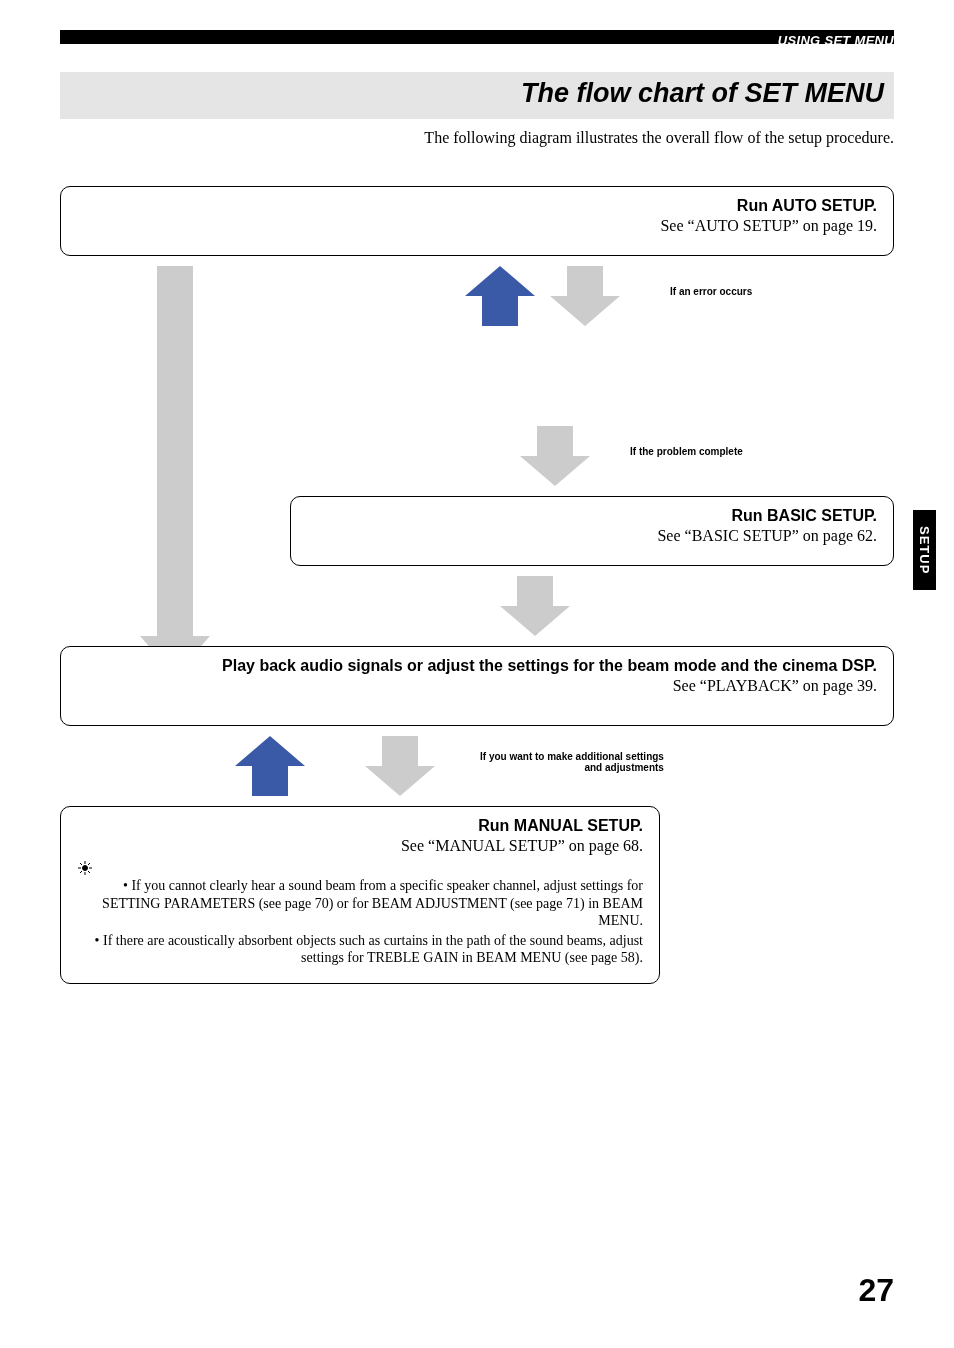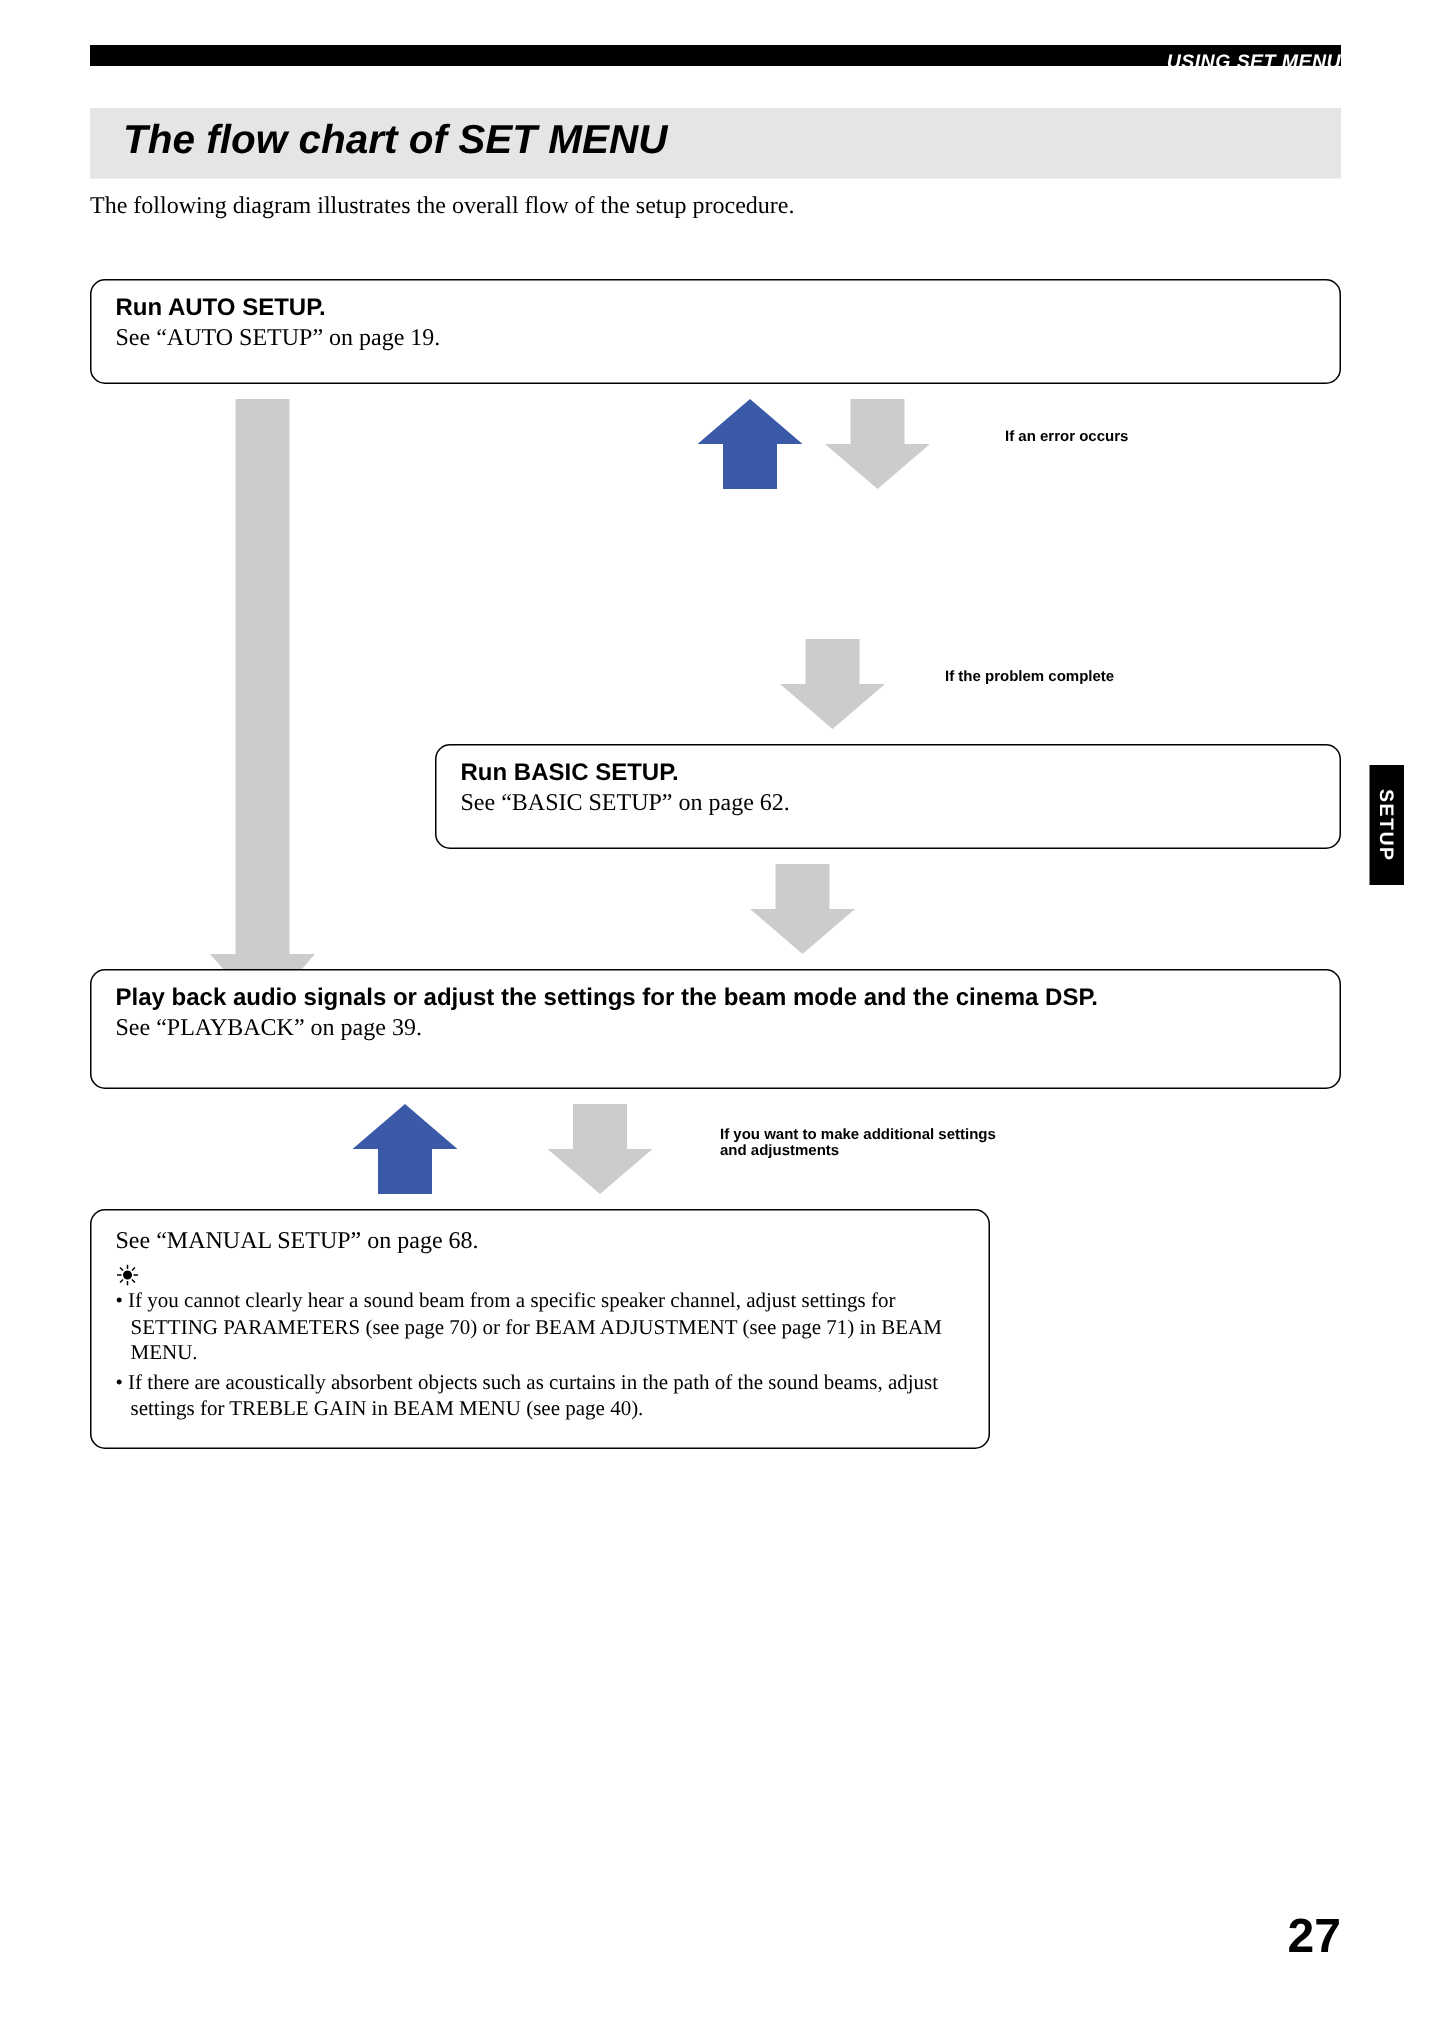--- a/index.html
+++ b/index.html
@@ -1,17 +1,17 @@
 <!DOCTYPE html>
 <html><head>
 <meta charset="utf-8">
 <style>
   * { box-sizing: border-box; margin: 0; padding: 0; }
   html, body { width: 954px; height: 1348px; background: #fff; font-family: "Times New Roman", Times, serif; color: #000; }
-  .page { position: relative; width: 954px; height: 1339px; padding: 30px 60px 30px 60px; }
+  .page { position: relative; width: 954px; height: 1339px; padding: 30px 60px 30px 60px; text-align: right; }
   .black-bar { background: #000; height: 14px; width: 100%; margin-bottom: 0; position: relative; }
   .header-label { position: absolute; right: 60px; top: 33px; color: #fff; font-family: Arial, Helvetica, sans-serif; font-weight: bold; font-style: italic; font-size: 13px; letter-spacing: 0.3px; }
   .title-band { background: #e5e5e5; padding: 6px 10px 10px 22px; margin-top: 28px; }
   .title-band h1 { font-family: Arial, Helvetica, sans-serif; font-weight: bold; font-style: italic; font-size: 27px; }
   .intro { font-size: 16px; margin-top: 10px; }
   .flow { position: relative; margin-top: 16px; }
   .box { border: 1px solid #000; border-radius: 10px; padding: 10px 16px 14px 16px; background: #fff; }
   .box-title { font-family: Arial, Helvetica, sans-serif; font-weight: bold; font-size: 16px; }
   .box-text { font-size: 16px; margin-top: 2px; }
   .tip-icon { font-size: 14px; margin-top: 6px; }
@@ -85,39 +85,40 @@
 
     <svg class="abs" style="left:305px; top:550px; width:70px; height:60px;">
       <polygon class="arrow-gray" points="17,0 53,0 53,30 70,30 35,60 0,30 17,30"></polygon>
     </svg>
     <div class="abs" style="left:420px; top:565px;">
       <div class="flow-label">If you want to make additional settings</div>
       <div class="flow-label">and adjustments</div>
     </div>
 
     <div class="box abs" style="left:0; top:620px; width:600px;">
+      <div class="box-title">Run MANUAL SETUP.</div>
       <div class="box-text">See “MANUAL SETUP” on page 68.</div>
       <div class="tip-icon">
         <svg width="16" height="14" viewBox="0 0 16 14">
             <g stroke="#000" stroke-width="1" fill="none">
               <circle cx="8" cy="7" r="2.5" fill="#000"></circle>
               <line x1="8" y1="0" x2="8" y2="3"></line>
               <line x1="8" y1="11" x2="8" y2="14"></line>
               <line x1="1" y1="7" x2="4" y2="7"></line>
               <line x1="12" y1="7" x2="15" y2="7"></line>
               <line x1="3" y1="2" x2="5" y2="4"></line>
               <line x1="11" y1="10" x2="13" y2="12"></line>
               <line x1="13" y1="2" x2="11" y2="4"></line>
               <line x1="5" y1="10" x2="3" y2="12"></line>
             </g>
           </svg>
       </div>
       <ul class="bullets">
         <li>• If you cannot clearly hear a sound beam from a specific speaker channel, adjust settings for SETTING PARAMETERS (see page 70) or for BEAM ADJUSTMENT (see page 71) in BEAM MENU.</li>
-        <li>• If there are acoustically absorbent objects such as curtains in the path of the sound beams, adjust settings for TREBLE GAIN in BEAM MENU (see page 40).</li>
+        <li>• If there are acoustically absorbent objects such as curtains in the path of the sound beams, adjust settings for TREBLE GAIN in BEAM MENU (see page 58).</li>
       </ul>
     </div>
 
   </div>
 
   <div class="side-tab">SETUP</div>
   <div class="page-num">27</div>
 
 </div>
 

